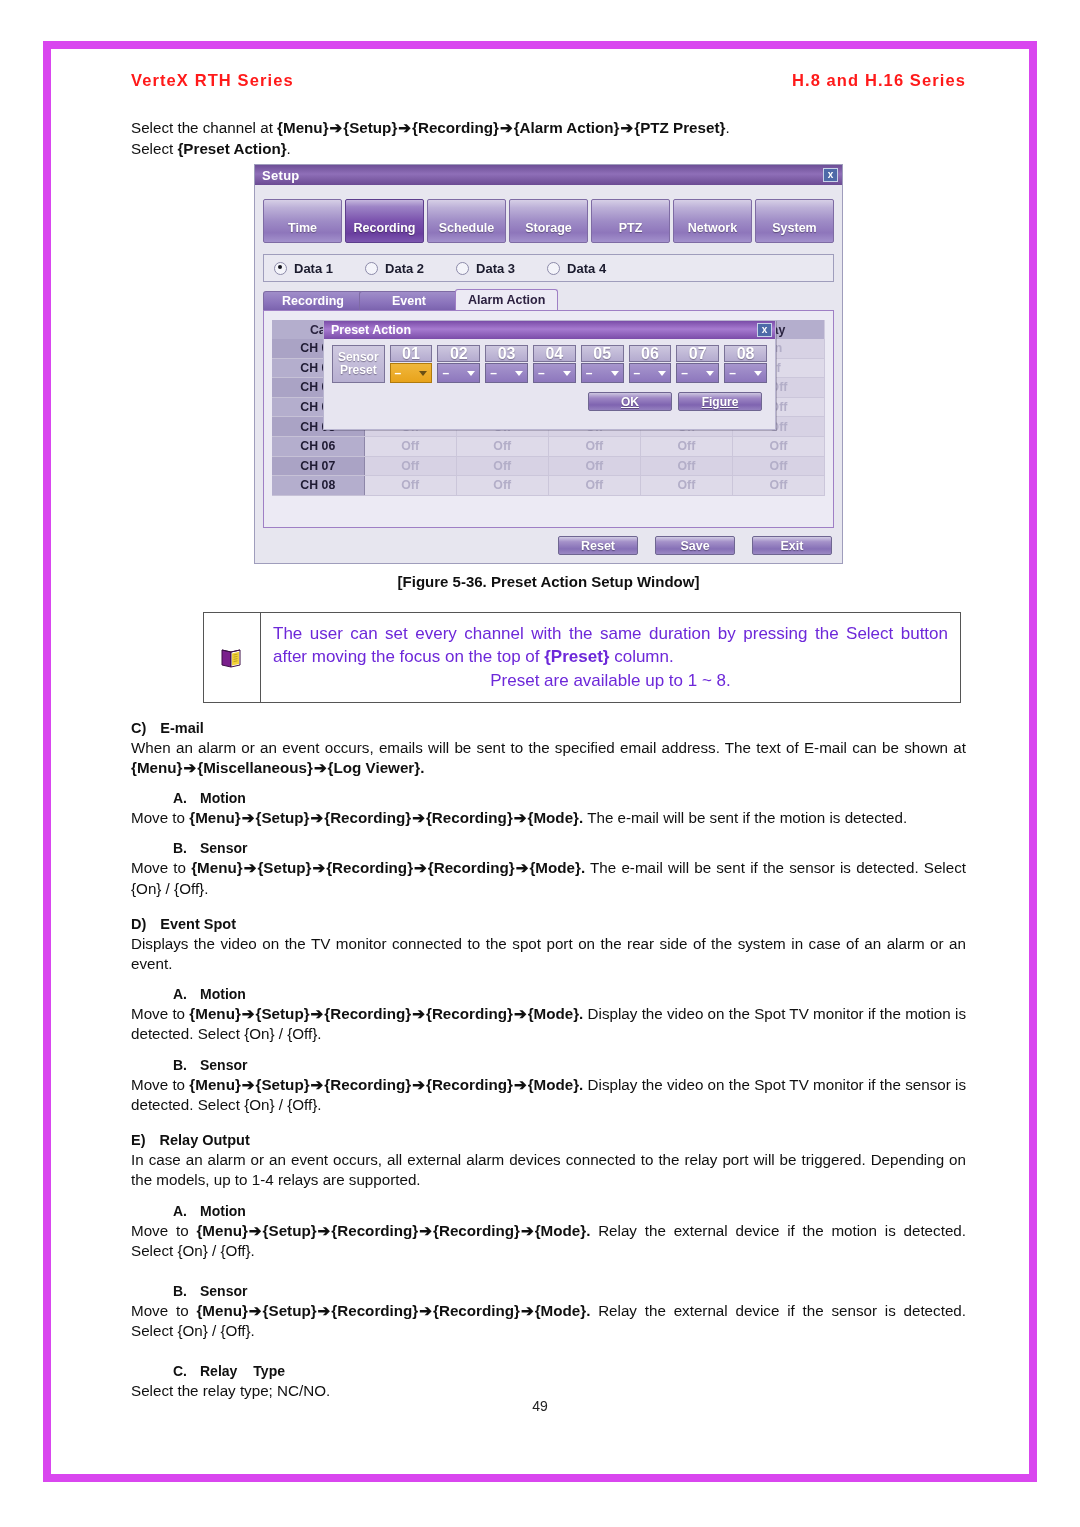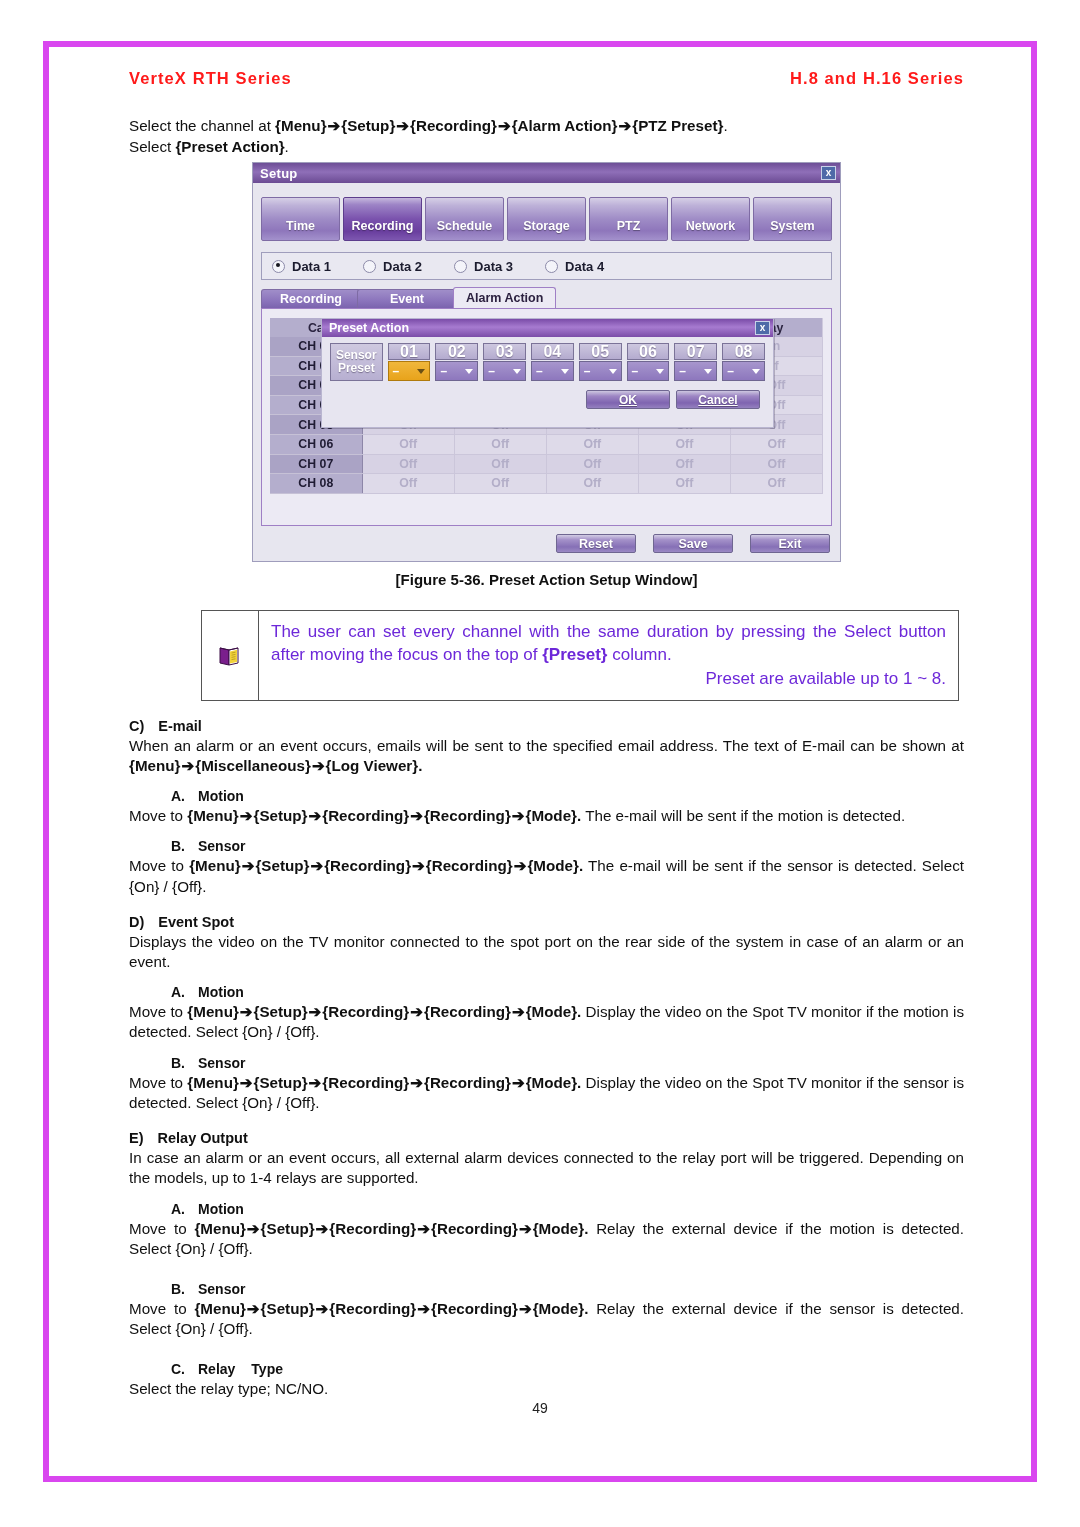--- a/index.html
+++ b/index.html
@@ -13,21 +13,21 @@
     font-family: "Liberation Sans", sans-serif;
     position: relative;
     overflow: hidden;
   }
   .page {
     position: absolute;
     left: 43px;
     top: 41px;
     width: 994px;
     height: 1441px;
-    border: 6px solid #d946ef;
+    border: 8px solid #d946ef;
     box-sizing: border-box;
     background: #fff;
   }
   .page-inner {
     position: absolute;
     left: 80px;
     top: 22px;
     width: 835px;
   }
 
@@ -397,21 +397,21 @@
     flex: none;
   }
   .note-txt {
     padding: 9px 12px 10px 12px;
     font-size: 17px;
     line-height: 1.36;
     color: #6d28d9;
     text-align: justify;
     flex: 1;
   }
-  .note-txt .l3 { text-align: right; }
+  .note-txt .l3 { text-align: center; }
 
   
   .h-letter {
     font-size: 14.5px;
     font-weight: bold;
     color: #101010;
     margin-top: 17px;
   }
   .h-letter .sp { display: inline-block; width: 14px; }
   .h-sub {
@@ -637,21 +637,21 @@
                 <div class="presetcol">
                   <div class="pnum">08</div>
                   <div class="pval">
                     <span>–</span>
                     <span class="caret"></span>
                   </div>
                 </div>
               </div>
               <div class="modal-btns">
                 <div class="mbtn">OK</div>
-                <div class="mbtn">Cancel</div>
+                <div class="mbtn">Figure</div>
               </div>
             </div>
           </div>
         </div>
 
         <div class="dvr-footer">
           <div class="fbtn">Reset</div>
           <div class="fbtn">Save</div>
           <div class="fbtn">Exit</div>
         </div>

